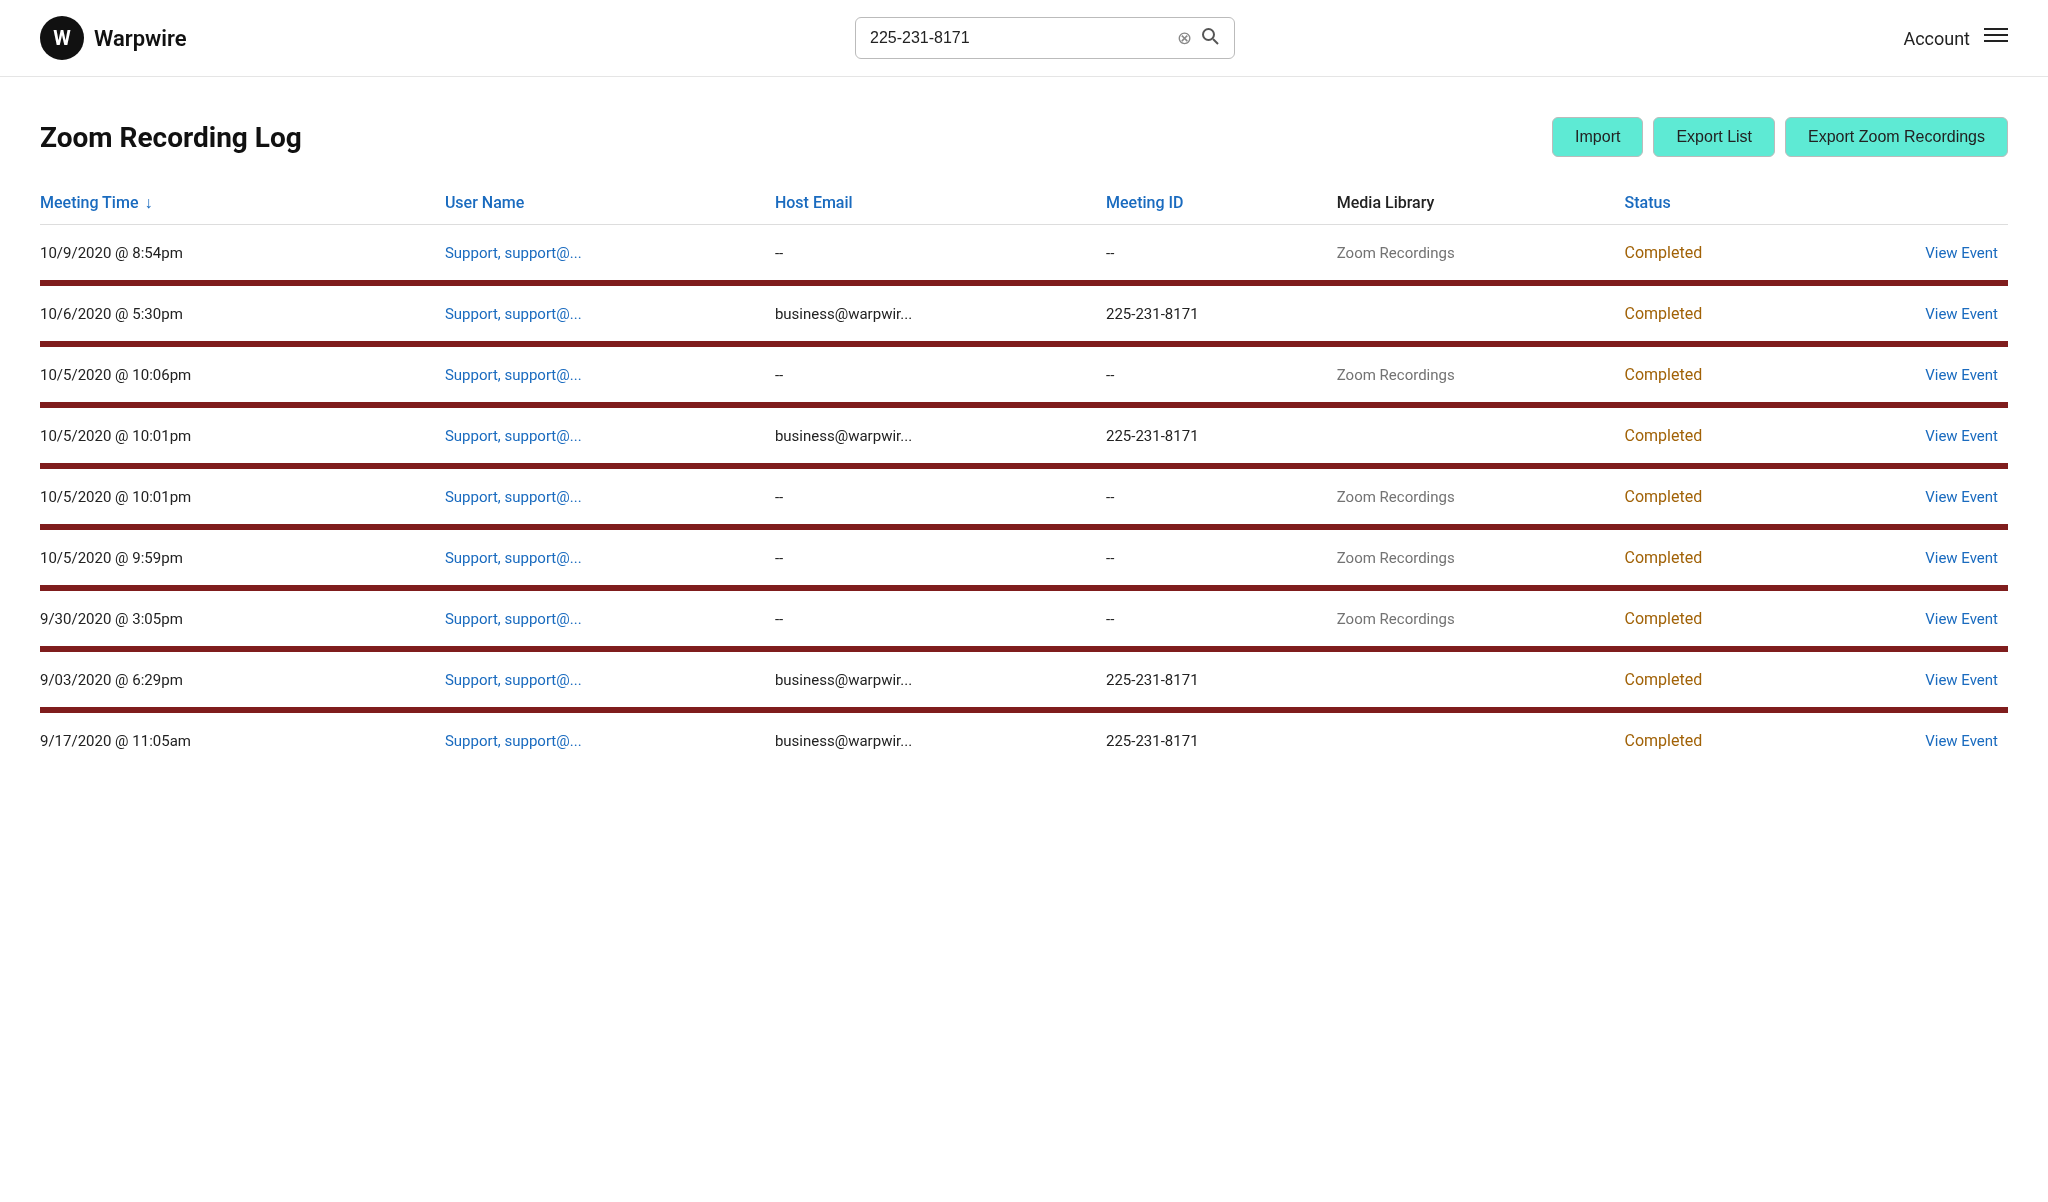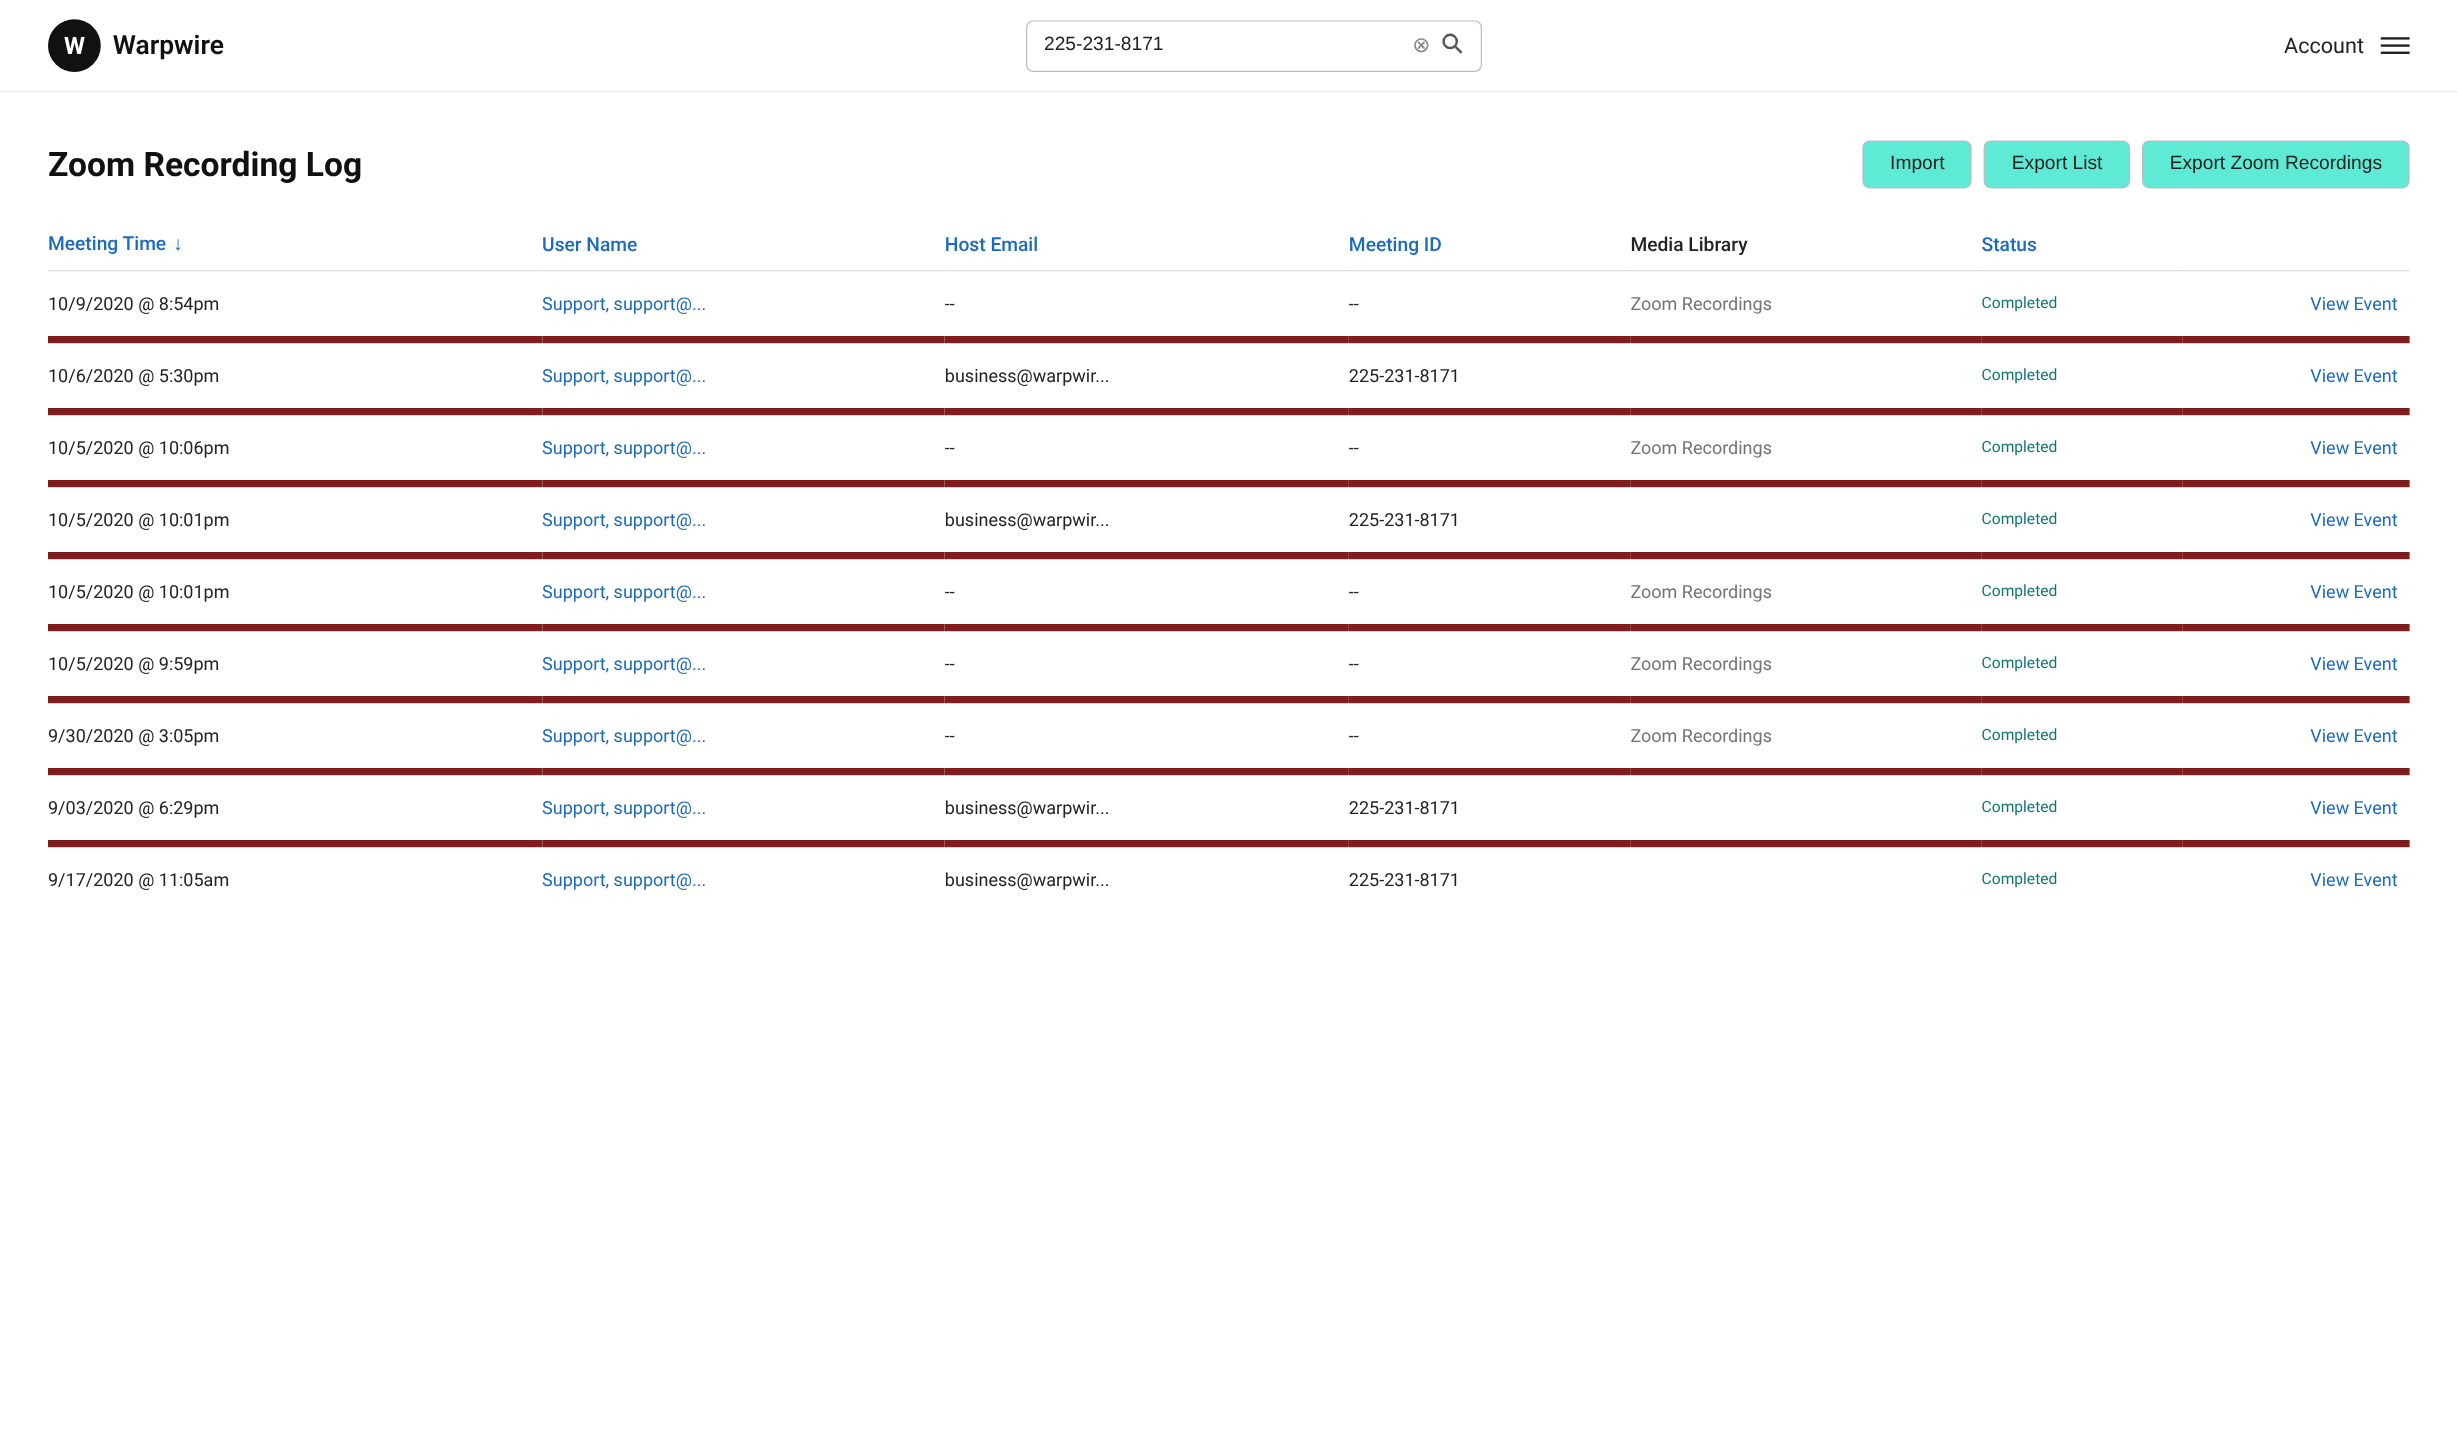--- a/index.html
+++ b/index.html
@@ -62,21 +62,21 @@
       font-size: 18px;
       line-height: 1;
     }
     .search-icon {
       color: #555;
       font-size: 18px;
       cursor: pointer;
     }
     .header-right {
       display: flex;
-      align-items: center;
+      align-items: flex-start;
       gap: 14px;
     }
     .account-label {
       font-size: 18px;
       color: #222;
     }
     .menu-icon {
       font-size: 22px;
       color: #222;
       cursor: pointer;
@@ -162,22 +162,22 @@
     }
     td.meeting-time {
       min-width: 180px;
       white-space: nowrap;
     }
     td.user-name a, td.view-event a {
       color: #1a6bbf;
       text-decoration: none;
     }
     td.status-completed {
-      color: #0f766e;
-      font-size: 13px;
+      color: #a16207;
+      font-size: 16px;
     }
     td.media-library a {
       color: #737373;
       text-decoration: none;
     }
     td.view-event {
       text-align: right;
     }
     .sort-arrow {
       display: inline;

